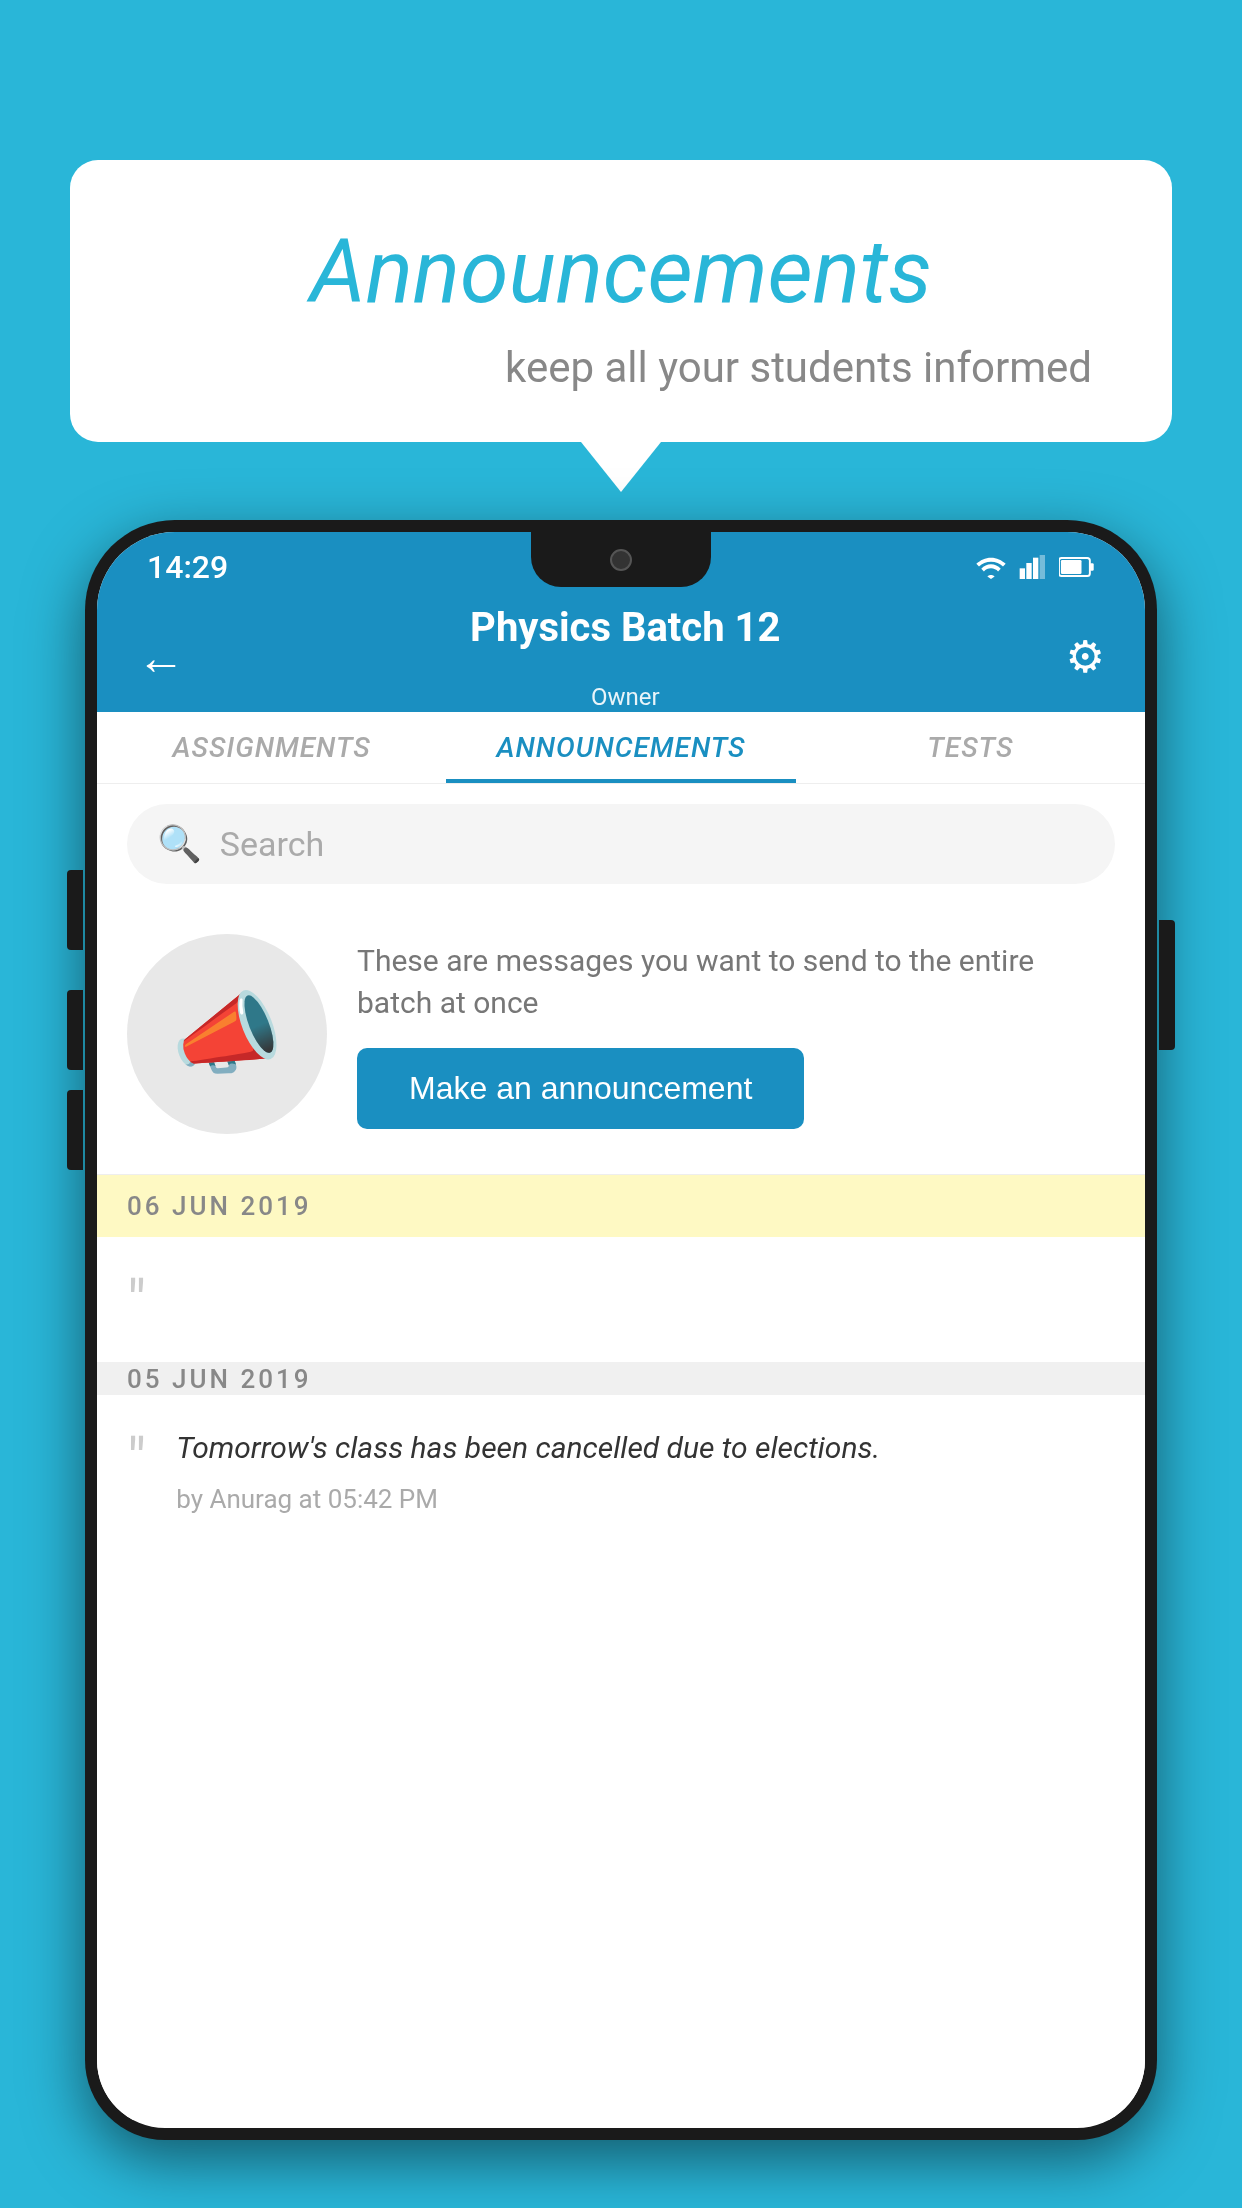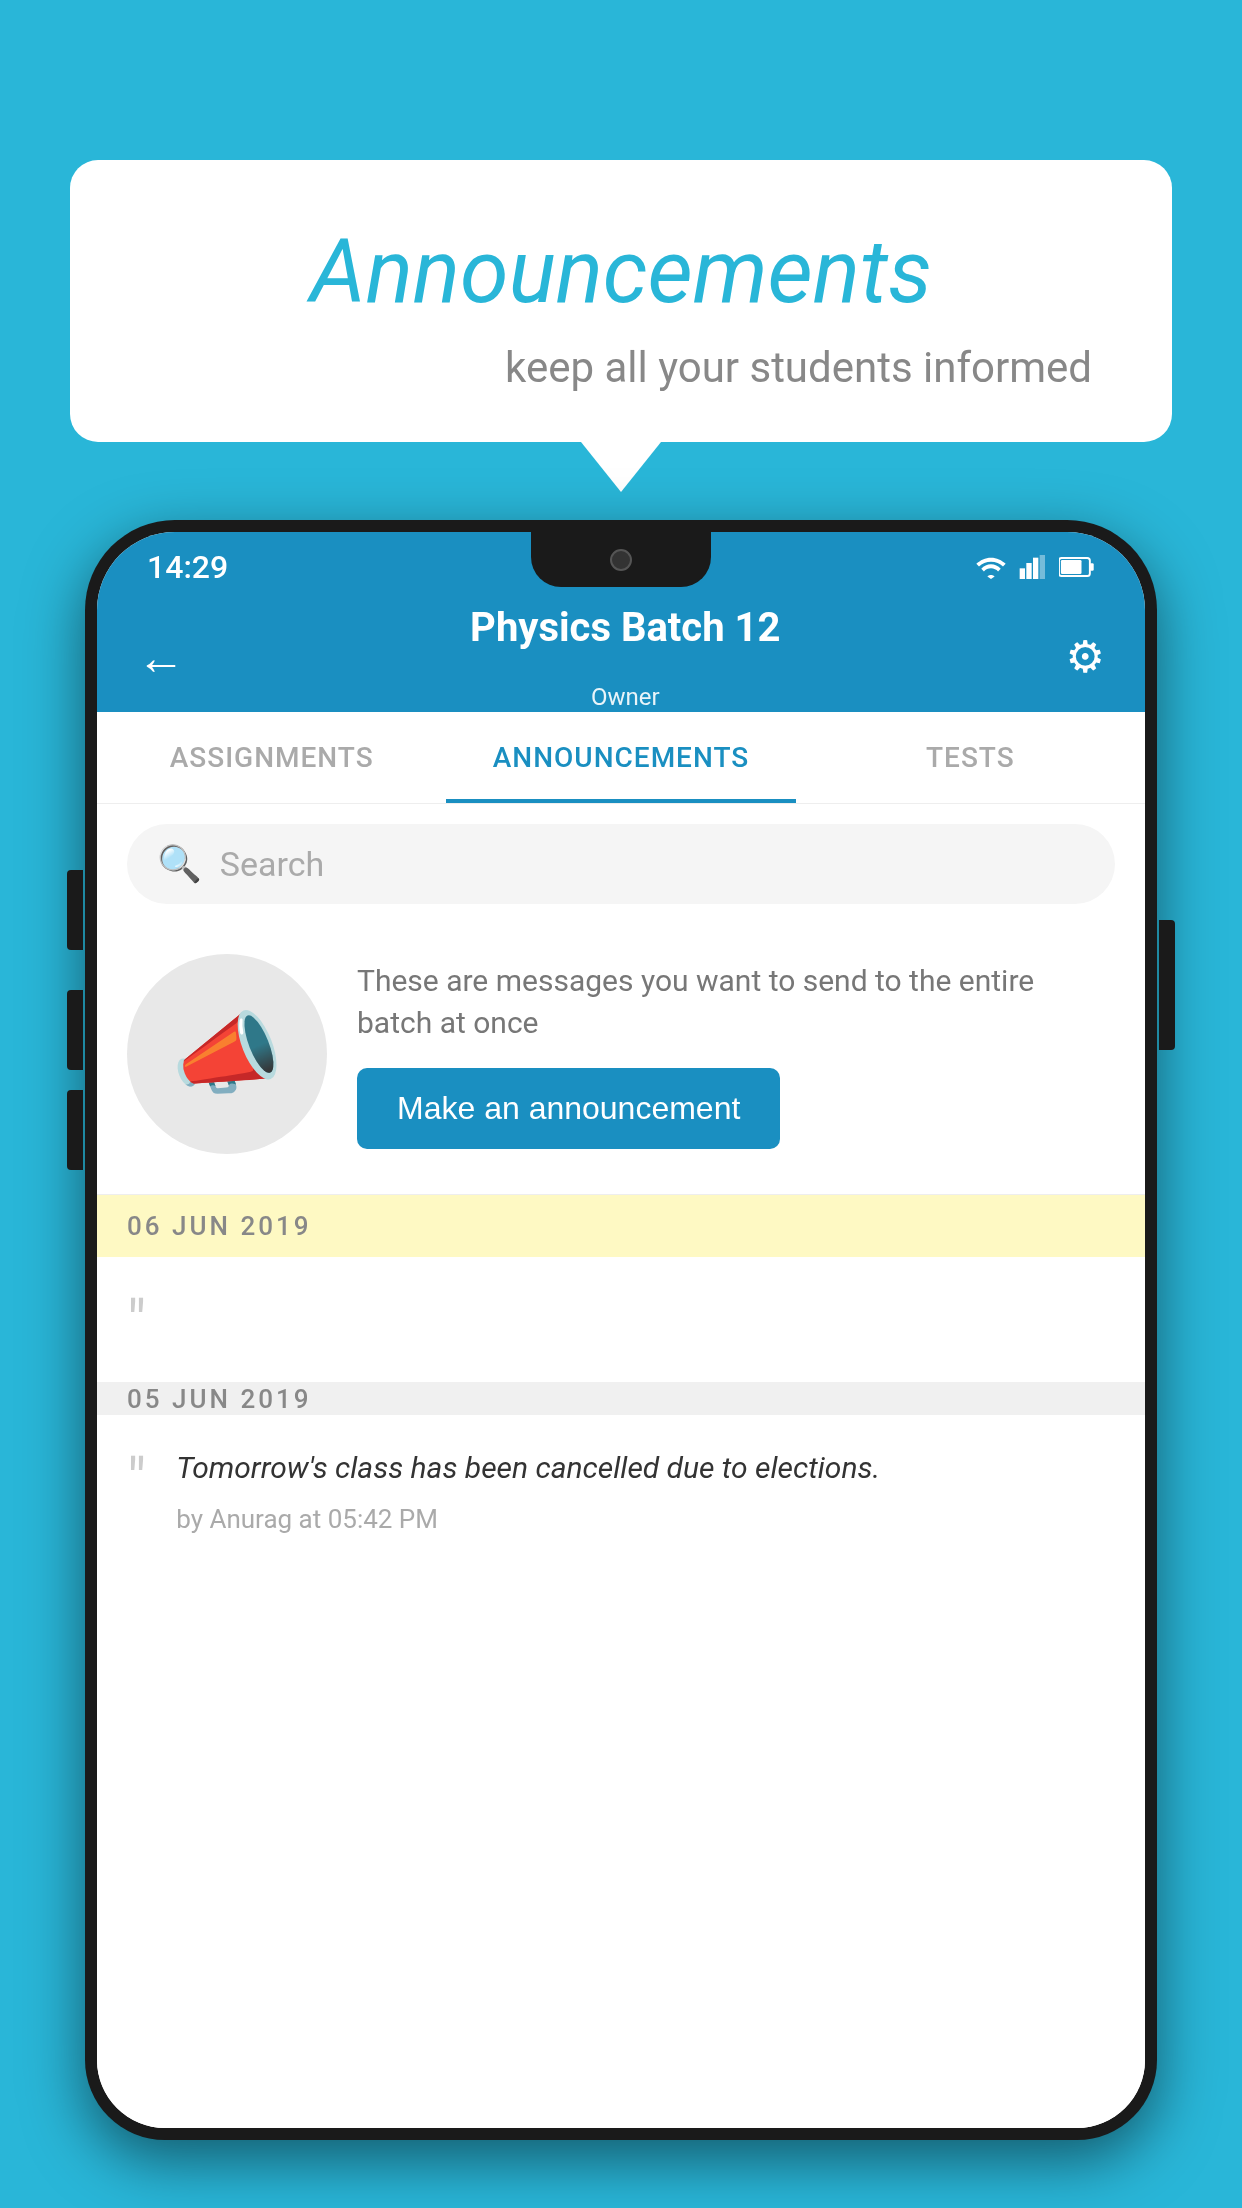--- a/index.html
+++ b/index.html
@@ -193,21 +193,22 @@
     .header-settings {
       color: white;
       font-size: 44px;
     }
 
     
     .tabs-bar {
       background: white;
       display: flex;
       border-bottom: 1px solid #eee;
-      height: 92px;
+      height: 72px;
+      font-style: italic;
     }
 
     .tab-item {
       flex: 1;
       display: flex;
       align-items: center;
       justify-content: center;
       font-size: 28px;
       color: #aaa;
       font-weight: 500;
@@ -293,21 +294,21 @@
       color: #777;
       margin-bottom: 24px;
       line-height: 1.4;
     }
 
     .make-announcement-btn {
       background: #1a8fc1;
       color: white;
       border: none;
       border-radius: 10px;
-      padding: 22px 40px;
+      padding: 22px 52px;
       font-size: 32px;
       cursor: pointer;
       font-weight: 500;
     }
 
     
     .date-divider {
       background: #fef9c3;
       padding: 16px 30px;
       font-size: 26px;

